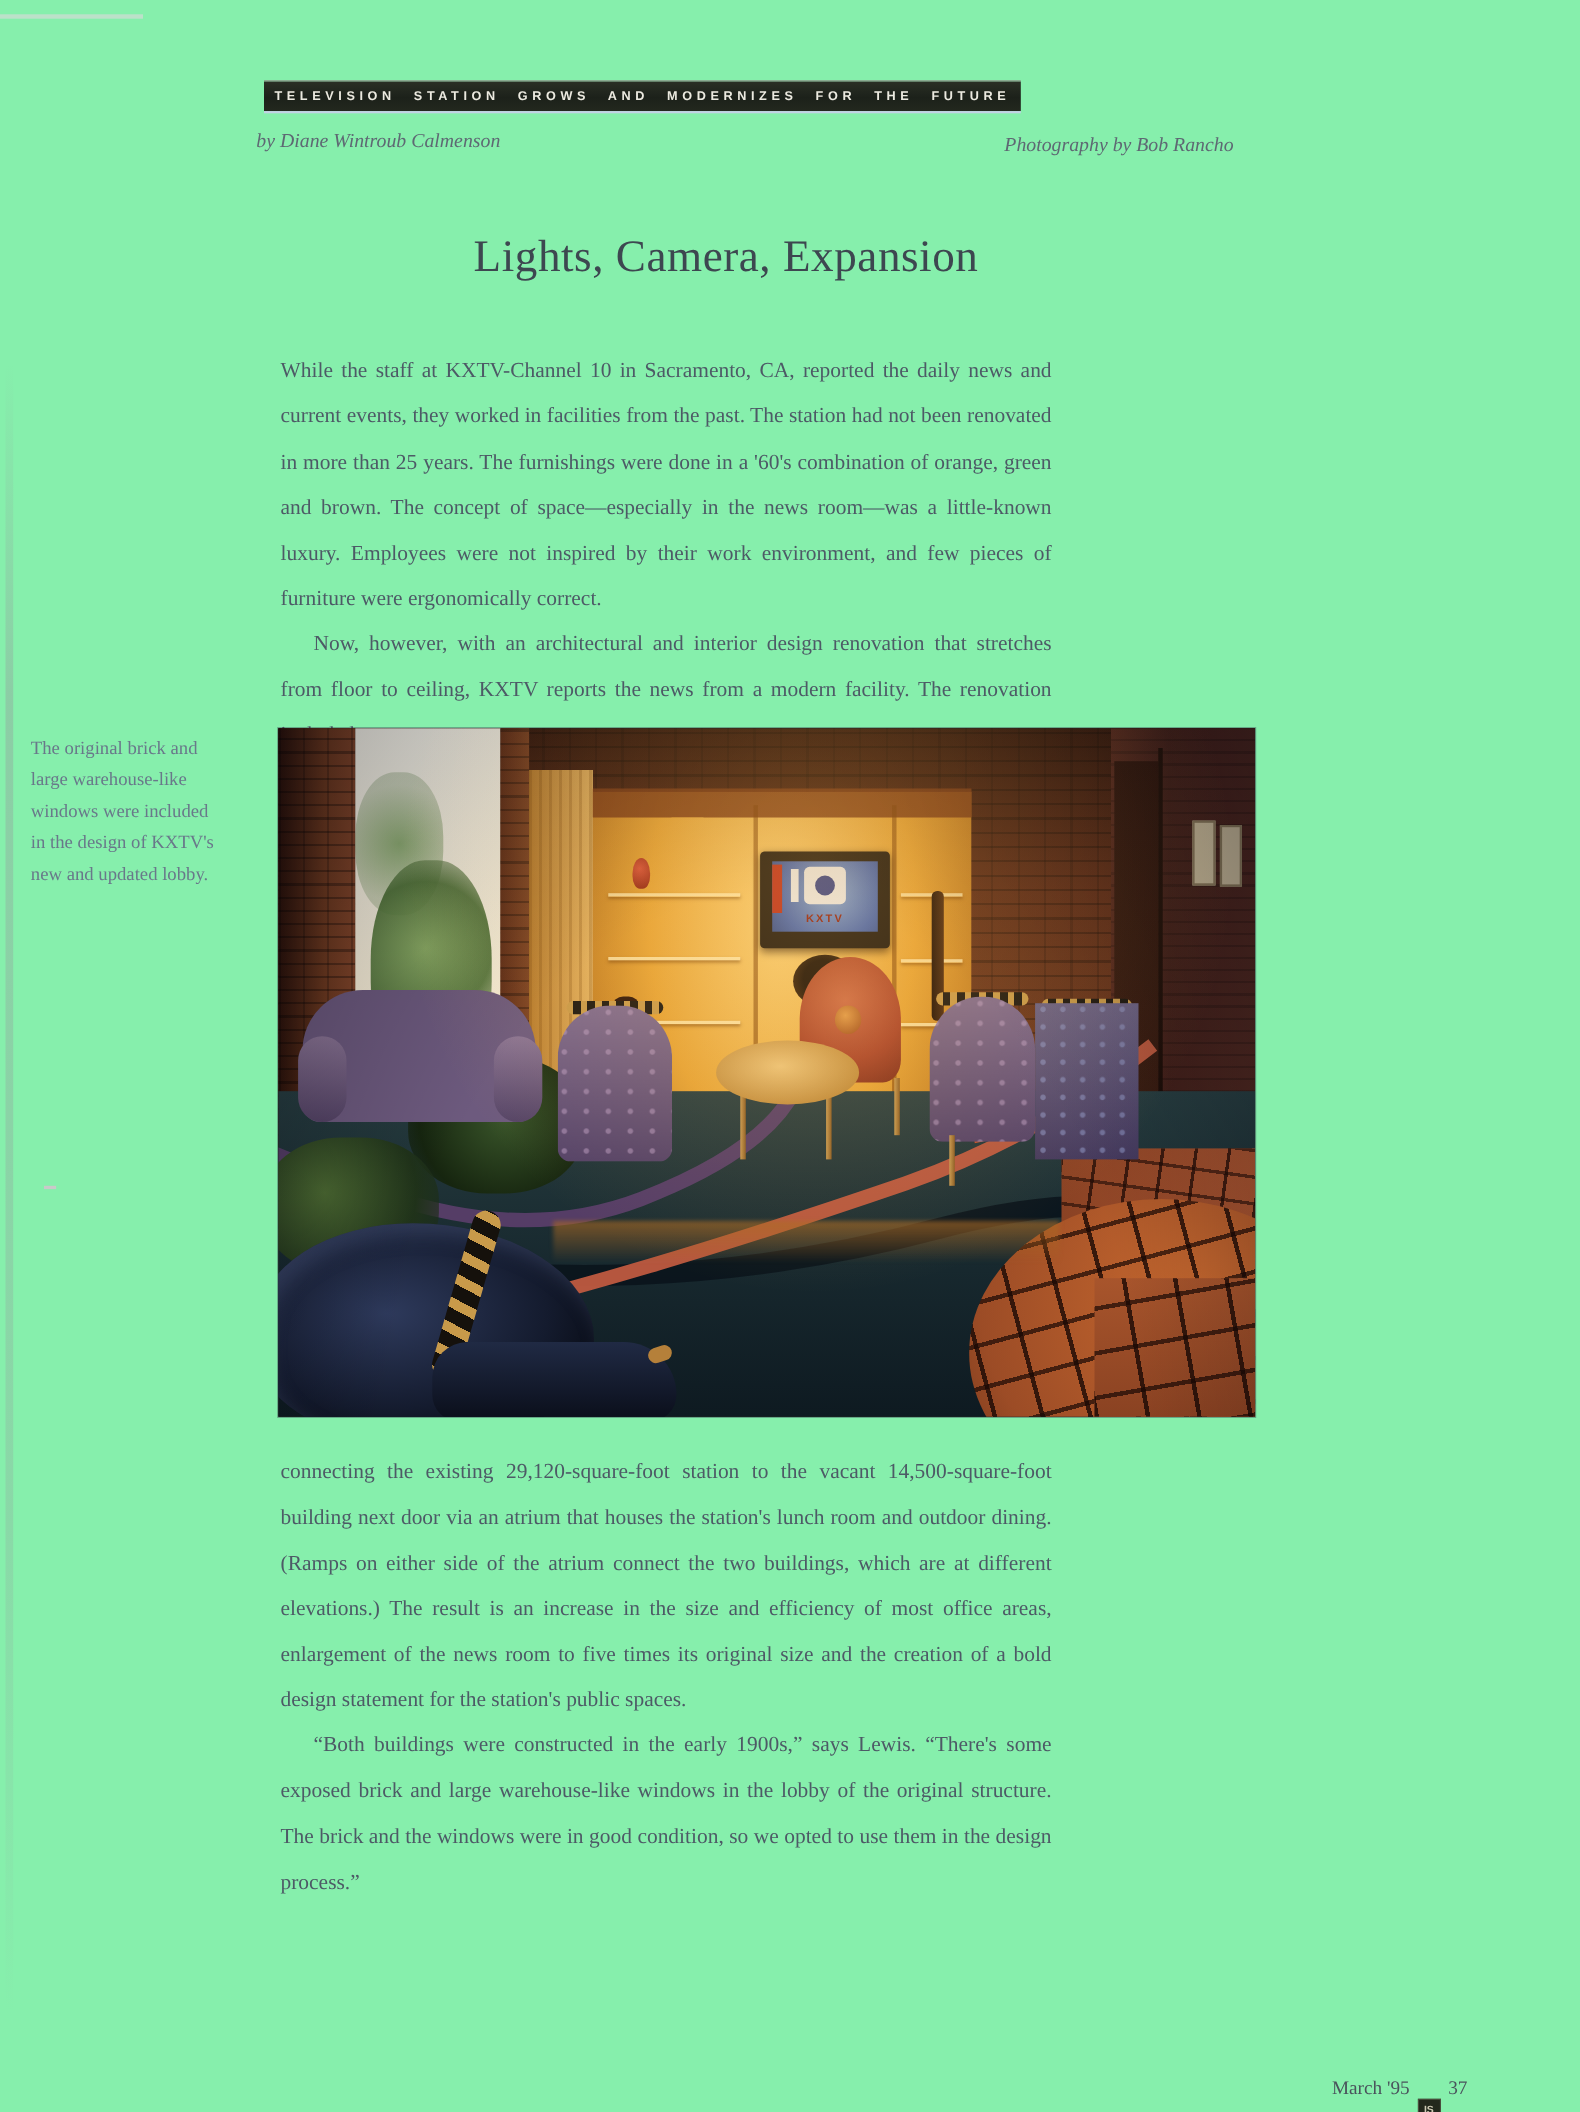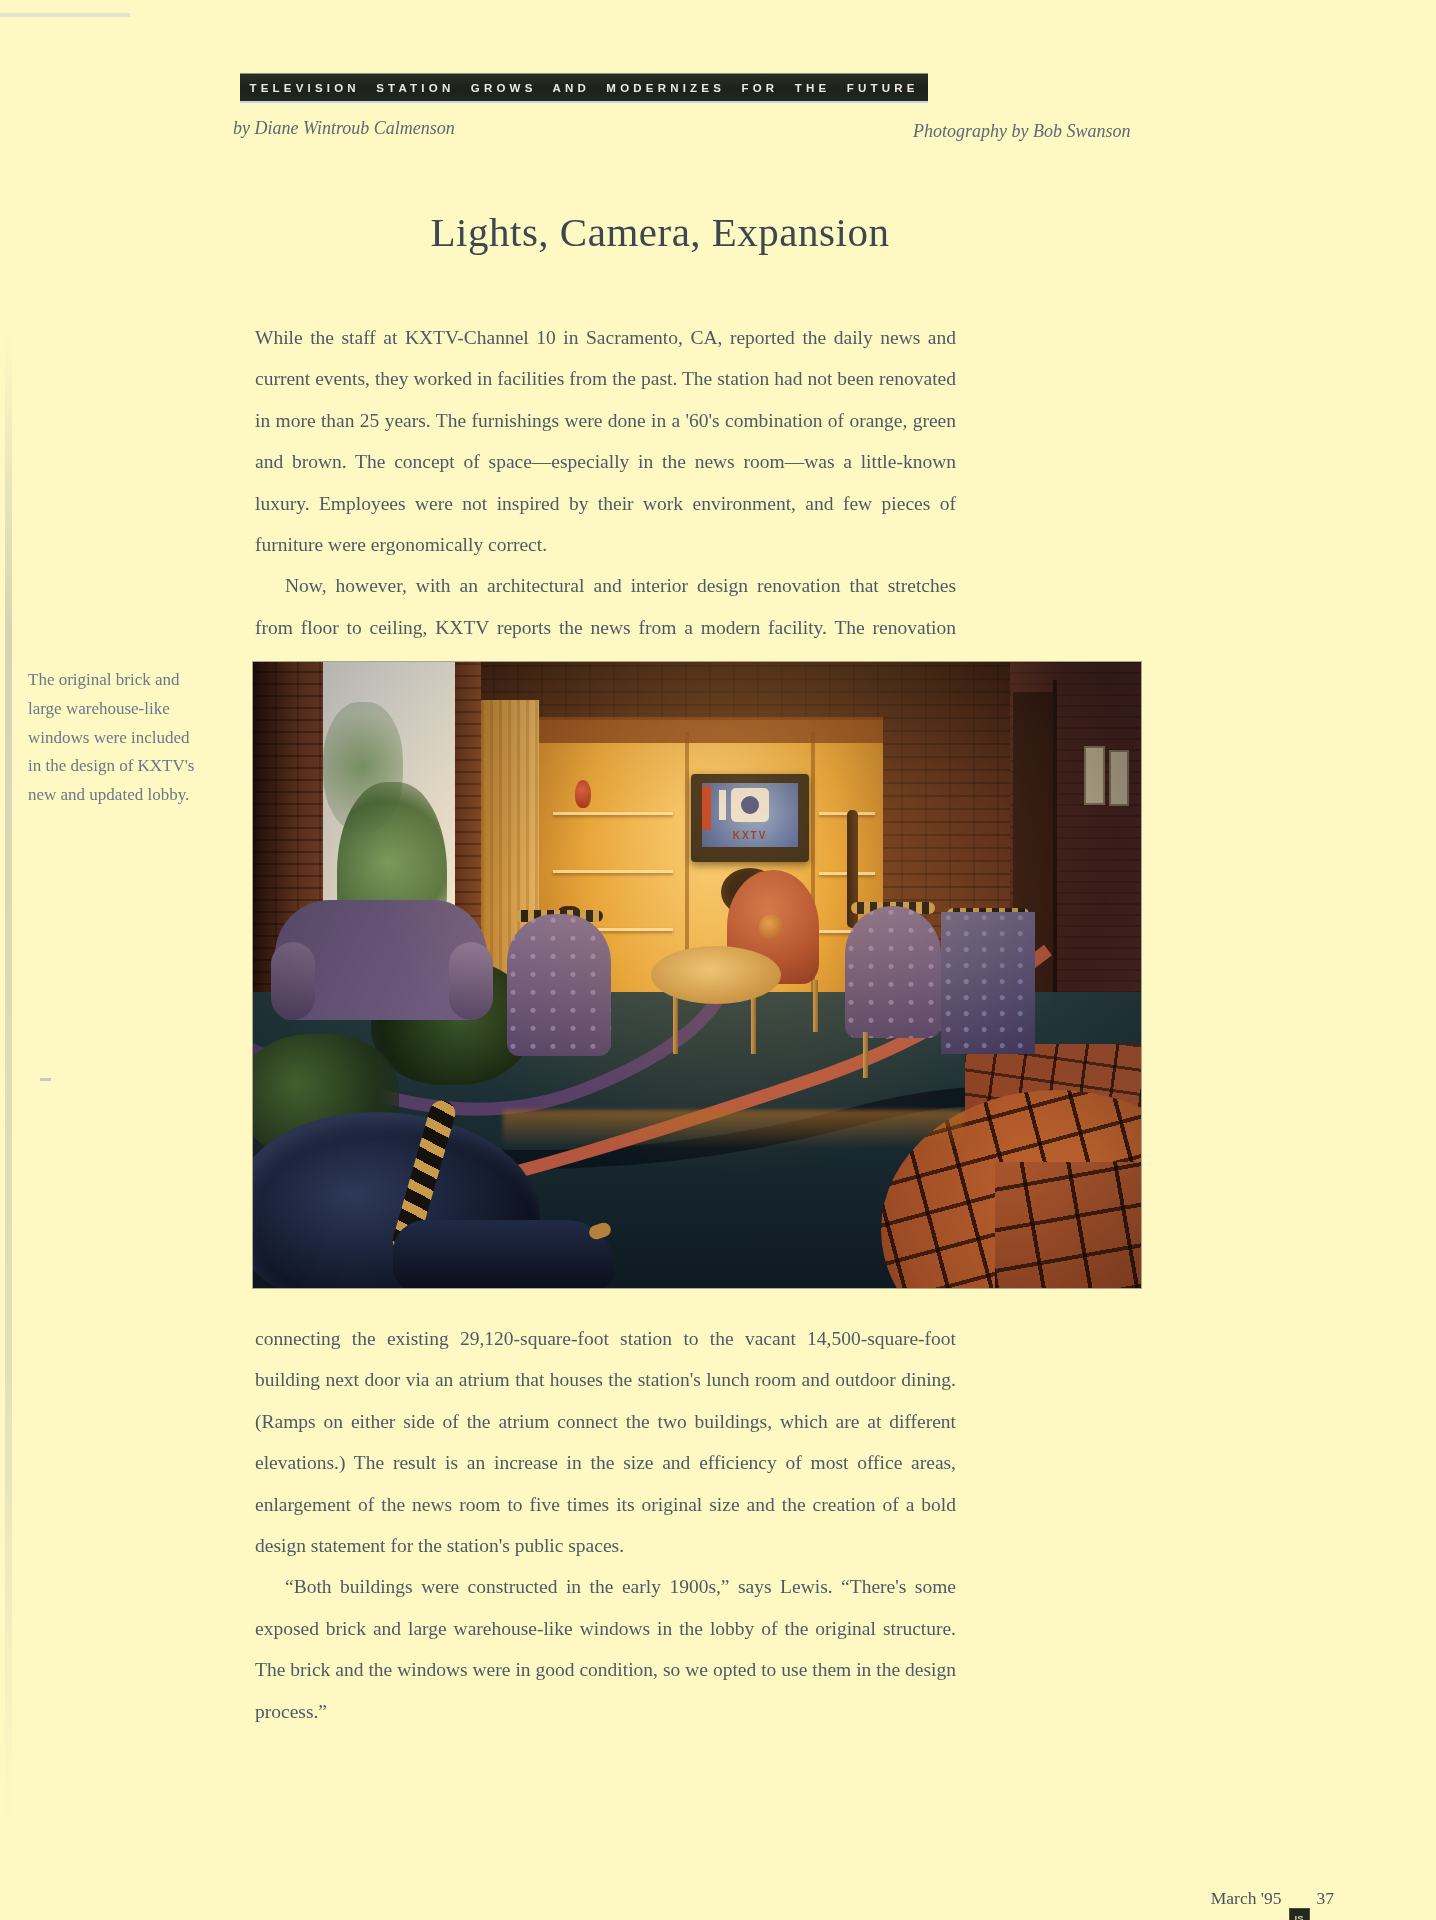--- a/index.html
+++ b/index.html
@@ -1,16 +1,16 @@
 <!DOCTYPE html>
 <html><head>
 <meta charset="utf-8">
 <style>
   html,body{margin:0;padding:0;background:#e8e8e8;}
-  .page{position:relative;width:1436px;height:1920px;margin:0 auto;background:#fef9c3;overflow:hidden;
+  .page{position:relative;width:1436px;height:1920px;margin:0 auto;background:#86efac;overflow:hidden;
         font-family:"Liberation Serif", serif;}
   
   .scan-left{position:absolute;left:5px;top:330px;width:7px;height:1500px;
     background:linear-gradient(180deg,rgba(160,160,160,0),rgba(150,150,155,.38) 20%,rgba(150,150,155,.25) 70%,rgba(160,160,160,0));}
   .scan-top{position:absolute;left:0;top:13px;width:130px;height:4px;background:#d9d9d9;opacity:.65;}
   .scan-dash{position:absolute;left:40px;top:1078px;width:11px;height:3px;background:#c9c9c9;}
 
   
   .banner{position:absolute;left:240px;top:73px;width:688px;height:27px;
     background:linear-gradient(180deg,#2a2f25,#1c211a 55%,#23281e);
@@ -188,21 +188,21 @@
 
   <div class="scan-left"></div>
   <div class="scan-top"></div>
   <div class="scan-dash"></div>
 
   <div class="banner">
     <span>TELEVISION STATION GROWS AND MODERNIZES FOR THE FUTURE</span>
   </div>
 
   <div class="byline left">by Diane Wintroub Calmenson</div>
-  <div class="byline right">Photography by Bob Swanson</div>
+  <div class="byline right">Photography by Bob Rancho</div>
 
   <h1 class="title">Lights, Camera, Expansion</h1>
 
   <div class="body-col body-top">
     <p>While the staff at KXTV-Channel 10 in Sacramento, CA, reported the daily news and current events, they worked in facilities from the past. The station had not been renovated in more than 25 years. The furnishings were done in a '60's combination of orange, green and brown. The concept of space—especially in the news room—was a little-known luxury. Employees were not inspired by their work environment, and few pieces of furniture were ergonomically correct.</p>
     <p class="indent">Now, however, with an architectural and interior design renovation that stretches from floor to ceiling, KXTV reports the news from a modern facility. The renovation included</p>
   </div>
 
   <div class="caption">The original brick and large warehouse-like windows were included in the design of KXTV's new and updated lobby.</div>
 

